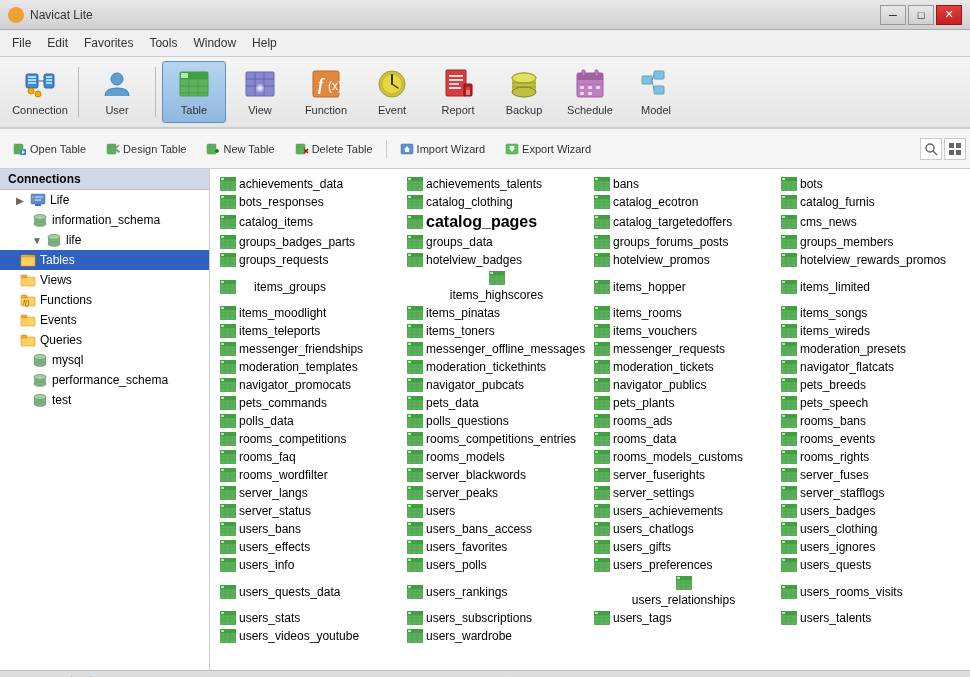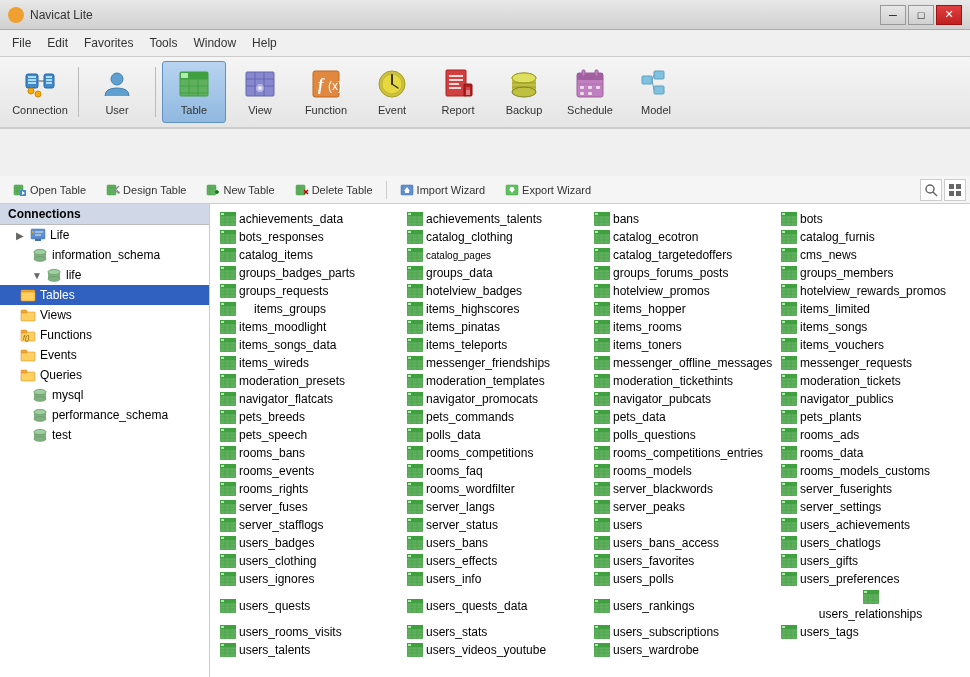--- a/index.html
+++ b/index.html
@@ -21,21 +21,21 @@
     .menubar-item { padding: 2px 8px; font-size: 12px; cursor: pointer; color: #333; }
 
     
     .toolbar { background: linear-gradient(to bottom, #f5f5f5, #e5e5e5); height: 72px; display: flex; align-items: center; padding: 4px 8px; border-bottom: 2px solid #ccc; gap: 2px; }
     .toolbar-sep { width: 1px; height: 50px; background: #bbb; margin: 0 4px; }
     .tool-btn { display: flex; flex-direction: column; align-items: center; justify-content: center; width: 64px; height: 62px; cursor: pointer; border: 1px solid transparent; border-radius: 3px; gap: 4px; font-size: 11px; color: #333; }
     .tool-btn.active { background: linear-gradient(to bottom, #b8d4f0, #90b8e0); border-color: #6090c0; }
     .tool-icon { width: 32px; height: 32px; display: flex; align-items: center; justify-content: center; }
 
     
-    .actionbar { background: #f5f5f5; height: 28px; display: flex; align-items: center; padding: 0 4px; border-bottom: 1px solid #ccc; gap: 2px; margin-top: 47px; }
+    .actionbar { background: #f5f5f5; height: 40px; display: flex; align-items: center; padding: 0 4px; border-bottom: 1px solid #ccc; gap: 2px; }
     .action-btn { display: flex; align-items: center; gap: 3px; padding: 3px 8px; font-size: 11px; cursor: pointer; color: #333; border: 1px solid transparent; border-radius: 2px; }
     .action-sep { width: 1px; height: 18px; background: #ccc; margin: 0 2px; }
     .action-spacer { flex: 1; }
     .action-search { width: 22px; height: 22px; display: flex; align-items: center; justify-content: center; cursor: pointer; border: 1px solid #ccc; background: white; }
 
     
     .main { display: flex; height: calc(677px - 30px - 22px - 72px - 28px - 24px); }
 
     
     .sidebar { width: 210px; background: white; border-right: 1px solid #ccc; overflow-y: auto; flex-shrink: 0; }
@@ -552,21 +552,21 @@
           <svg width="16" height="14" viewBox="0 0 16 14" style="flex-shrink: 0;">
     <rect x="0" y="0" width="16" height="14" rx="1" fill="#60b060" stroke="#40a040" stroke-width="0.5"></rect>
     <rect x="0" y="0" width="16" height="4" fill="#40a040"></rect>
     <line x1="0" y1="4" x2="16" y2="4" stroke="#40a040" stroke-width="0.5"></line>
     <line x1="0" y1="7" x2="16" y2="7" stroke="#40a040" stroke-width="0.5"></line>
     <line x1="0" y1="10" x2="16" y2="10" stroke="#40a040" stroke-width="0.5"></line>
     <line x1="5" y1="0" x2="5" y2="14" stroke="#40a040" stroke-width="0.5"></line>
     <line x1="10" y1="0" x2="10" y2="14" stroke="#40a040" stroke-width="0.5"></line>
     <rect x="1" y="1" width="3" height="2" fill="#c8ffc8" opacity="0.8"></rect>
   </svg>
-          <span style="font-size: 10px;">catalog_pages</span>
+          <span style="font-size: 16px; font-weight: bold;">catalog_pages</span>
         </div>
         <div style="display: flex; align-items: center; gap: 3px; padding: 2px 4px; cursor: pointer; font-size: 12px; white-space: nowrap;">
           <svg width="16" height="14" viewBox="0 0 16 14" style="flex-shrink: 0;">
     <rect x="0" y="0" width="16" height="14" rx="1" fill="#60b060" stroke="#40a040" stroke-width="0.5"></rect>
     <rect x="0" y="0" width="16" height="4" fill="#40a040"></rect>
     <line x1="0" y1="4" x2="16" y2="4" stroke="#40a040" stroke-width="0.5"></line>
     <line x1="0" y1="7" x2="16" y2="7" stroke="#40a040" stroke-width="0.5"></line>
     <line x1="0" y1="10" x2="16" y2="10" stroke="#40a040" stroke-width="0.5"></line>
     <line x1="5" y1="0" x2="5" y2="14" stroke="#40a040" stroke-width="0.5"></line>
     <line x1="10" y1="0" x2="10" y2="14" stroke="#40a040" stroke-width="0.5"></line>
@@ -697,21 +697,21 @@
     <rect x="0" y="0" width="16" height="4" fill="#40a040"></rect>
     <line x1="0" y1="4" x2="16" y2="4" stroke="#40a040" stroke-width="0.5"></line>
     <line x1="0" y1="7" x2="16" y2="7" stroke="#40a040" stroke-width="0.5"></line>
     <line x1="0" y1="10" x2="16" y2="10" stroke="#40a040" stroke-width="0.5"></line>
     <line x1="5" y1="0" x2="5" y2="14" stroke="#40a040" stroke-width="0.5"></line>
     <line x1="10" y1="0" x2="10" y2="14" stroke="#40a040" stroke-width="0.5"></line>
     <rect x="1" y="1" width="3" height="2" fill="#c8ffc8" opacity="0.8"></rect>
   </svg>
           <span style="font-size: 12px;">items_groups</span>
         </div>
-        <div style="display: flex; align-items: center; gap: 3px; padding: 2px 4px; cursor: pointer; font-size: 12px; white-space: nowrap;">
+        <div style="display: flex; align-items: center; gap: 3px; padding: 2px 4px; cursor: pointer; font-size: 12px; white-space: nowrap; flex-direction: column;">
           <svg width="16" height="14" viewBox="0 0 16 14" style="flex-shrink: 0;">
     <rect x="0" y="0" width="16" height="14" rx="1" fill="#60b060" stroke="#40a040" stroke-width="0.5"></rect>
     <rect x="0" y="0" width="16" height="4" fill="#40a040"></rect>
     <line x1="0" y1="4" x2="16" y2="4" stroke="#40a040" stroke-width="0.5"></line>
     <line x1="0" y1="7" x2="16" y2="7" stroke="#40a040" stroke-width="0.5"></line>
     <line x1="0" y1="10" x2="16" y2="10" stroke="#40a040" stroke-width="0.5"></line>
     <line x1="5" y1="0" x2="5" y2="14" stroke="#40a040" stroke-width="0.5"></line>
     <line x1="10" y1="0" x2="10" y2="14" stroke="#40a040" stroke-width="0.5"></line>
     <rect x="1" y="1" width="3" height="2" fill="#c8ffc8" opacity="0.8"></rect>
   </svg>
@@ -787,33 +787,20 @@
     <rect x="0" y="0" width="16" height="14" rx="1" fill="#60b060" stroke="#40a040" stroke-width="0.5"></rect>
     <rect x="0" y="0" width="16" height="4" fill="#40a040"></rect>
     <line x1="0" y1="4" x2="16" y2="4" stroke="#40a040" stroke-width="0.5"></line>
     <line x1="0" y1="7" x2="16" y2="7" stroke="#40a040" stroke-width="0.5"></line>
     <line x1="0" y1="10" x2="16" y2="10" stroke="#40a040" stroke-width="0.5"></line>
     <line x1="5" y1="0" x2="5" y2="14" stroke="#40a040" stroke-width="0.5"></line>
     <line x1="10" y1="0" x2="10" y2="14" stroke="#40a040" stroke-width="0.5"></line>
     <rect x="1" y="1" width="3" height="2" fill="#c8ffc8" opacity="0.8"></rect>
   </svg>
           <span style="font-size: 12px;">items_songs</span>
-        </div>
-        <div style="display: flex; align-items: center; gap: 3px; padding: 2px 4px; cursor: pointer; font-size: 12px; white-space: nowrap;">
-          <svg width="16" height="14" viewBox="0 0 16 14" style="flex-shrink: 0;">
-    <rect x="0" y="0" width="16" height="14" rx="1" fill="#60b060" stroke="#40a040" stroke-width="0.5"></rect>
-    <rect x="0" y="0" width="16" height="4" fill="#40a040"></rect>
-    <line x1="0" y1="4" x2="16" y2="4" stroke="#40a040" stroke-width="0.5"></line>
-    <line x1="0" y1="7" x2="16" y2="7" stroke="#40a040" stroke-width="0.5"></line>
-    <line x1="0" y1="10" x2="16" y2="10" stroke="#40a040" stroke-width="0.5"></line>
-    <line x1="5" y1="0" x2="5" y2="14" stroke="#40a040" stroke-width="0.5"></line>
-    <line x1="10" y1="0" x2="10" y2="14" stroke="#40a040" stroke-width="0.5"></line>
-    <rect x="1" y="1" width="3" height="2" fill="#c8ffc8" opacity="0.8"></rect>
-  </svg>
-          <span style="font-size: 12px;">items_songs_data</span>
         </div>
         <div style="display: flex; align-items: center; gap: 3px; padding: 2px 4px; cursor: pointer; font-size: 12px; white-space: nowrap;">
           <svg width="16" height="14" viewBox="0 0 16 14" style="flex-shrink: 0;">
     <rect x="0" y="0" width="16" height="14" rx="1" fill="#60b060" stroke="#40a040" stroke-width="0.5"></rect>
     <rect x="0" y="0" width="16" height="4" fill="#40a040"></rect>
     <line x1="0" y1="4" x2="16" y2="4" stroke="#40a040" stroke-width="0.5"></line>
     <line x1="0" y1="7" x2="16" y2="7" stroke="#40a040" stroke-width="0.5"></line>
     <line x1="0" y1="10" x2="16" y2="10" stroke="#40a040" stroke-width="0.5"></line>
     <line x1="5" y1="0" x2="5" y2="14" stroke="#40a040" stroke-width="0.5"></line>
     <line x1="10" y1="0" x2="10" y2="14" stroke="#40a040" stroke-width="0.5"></line>

